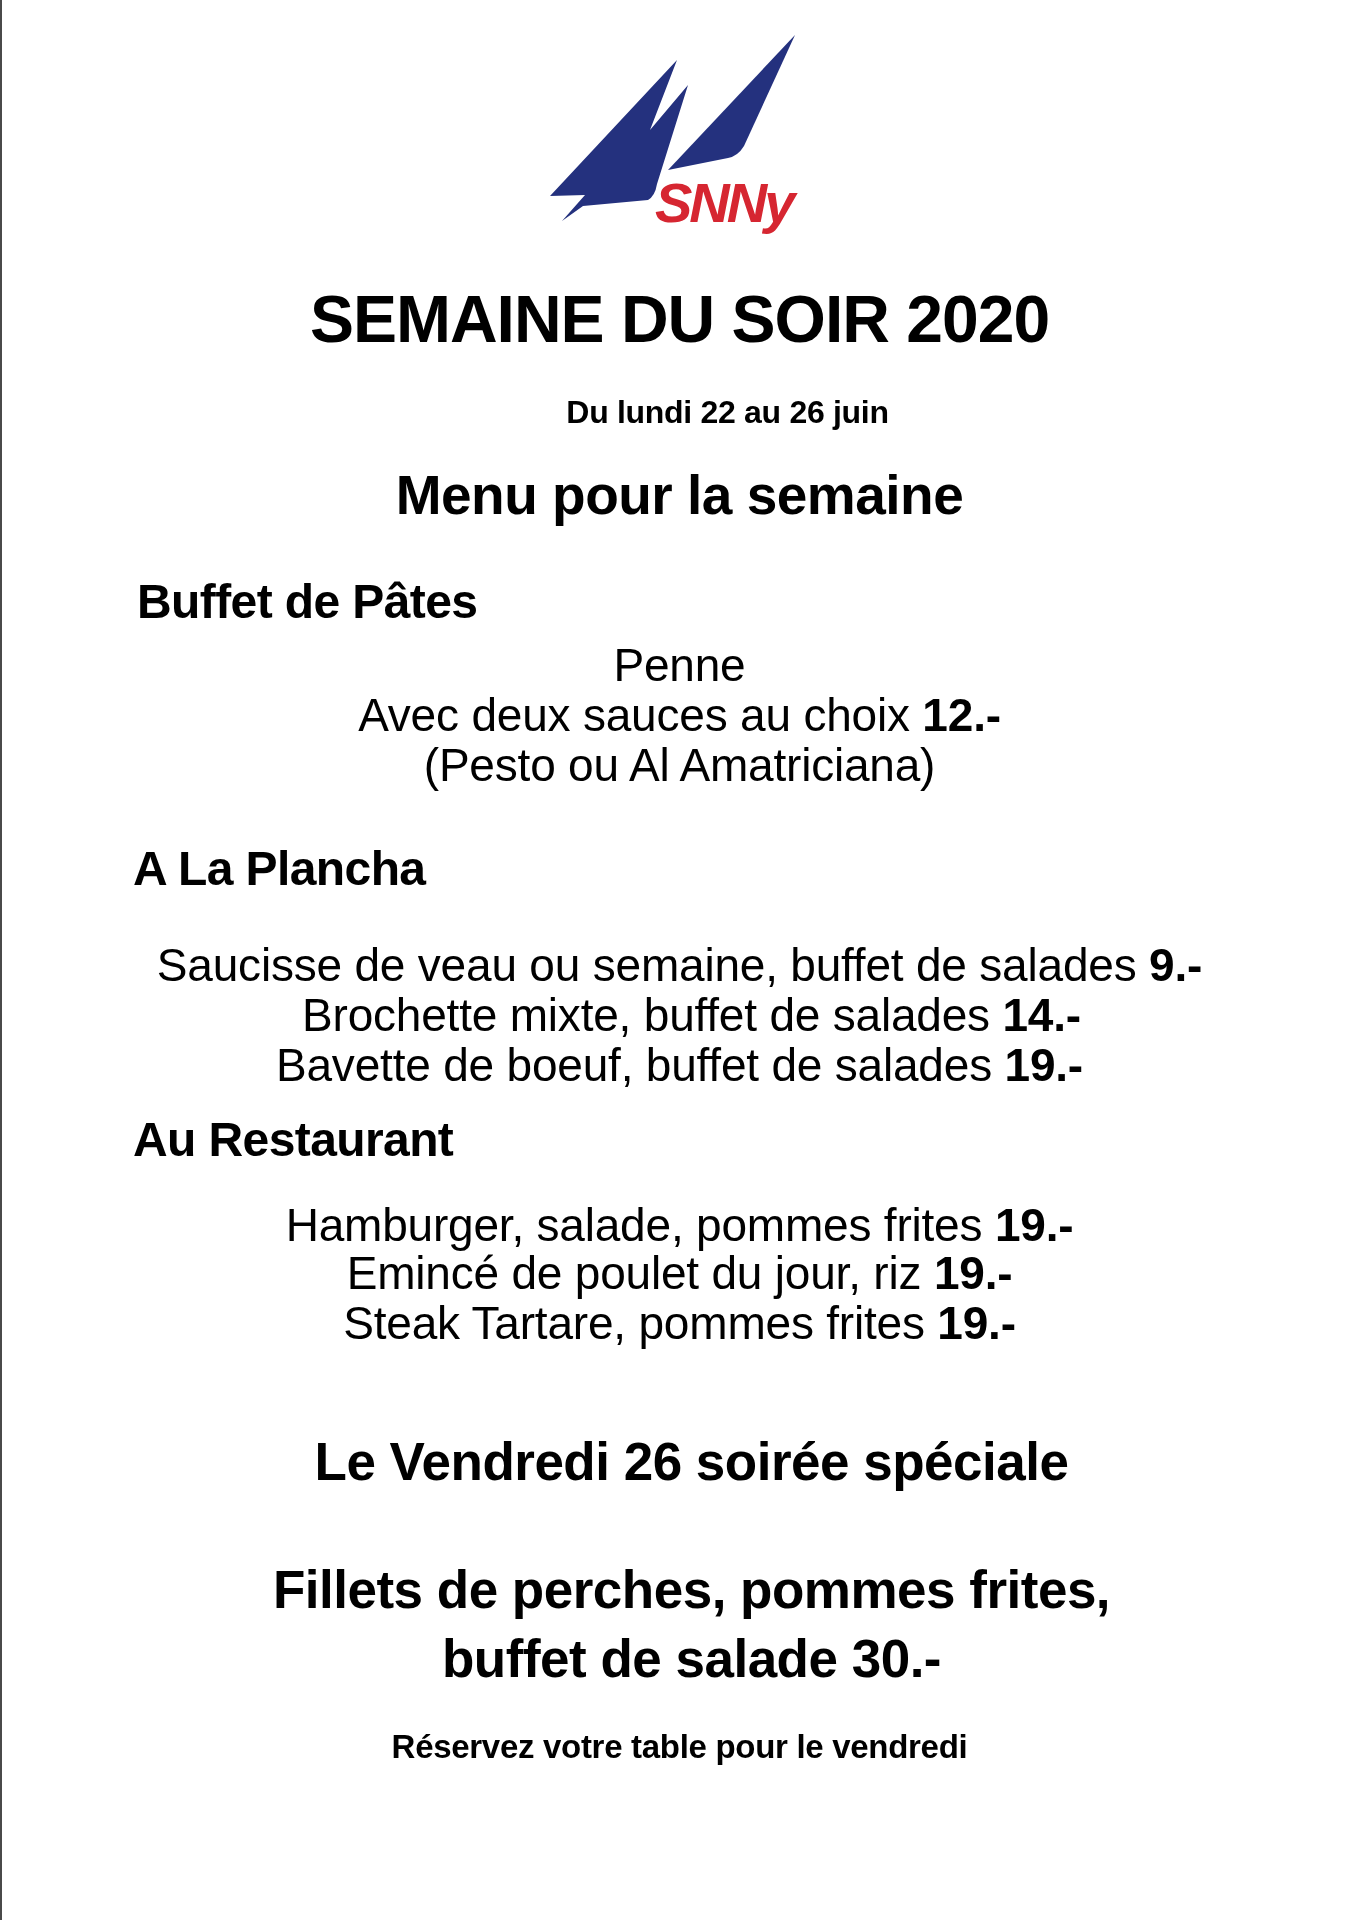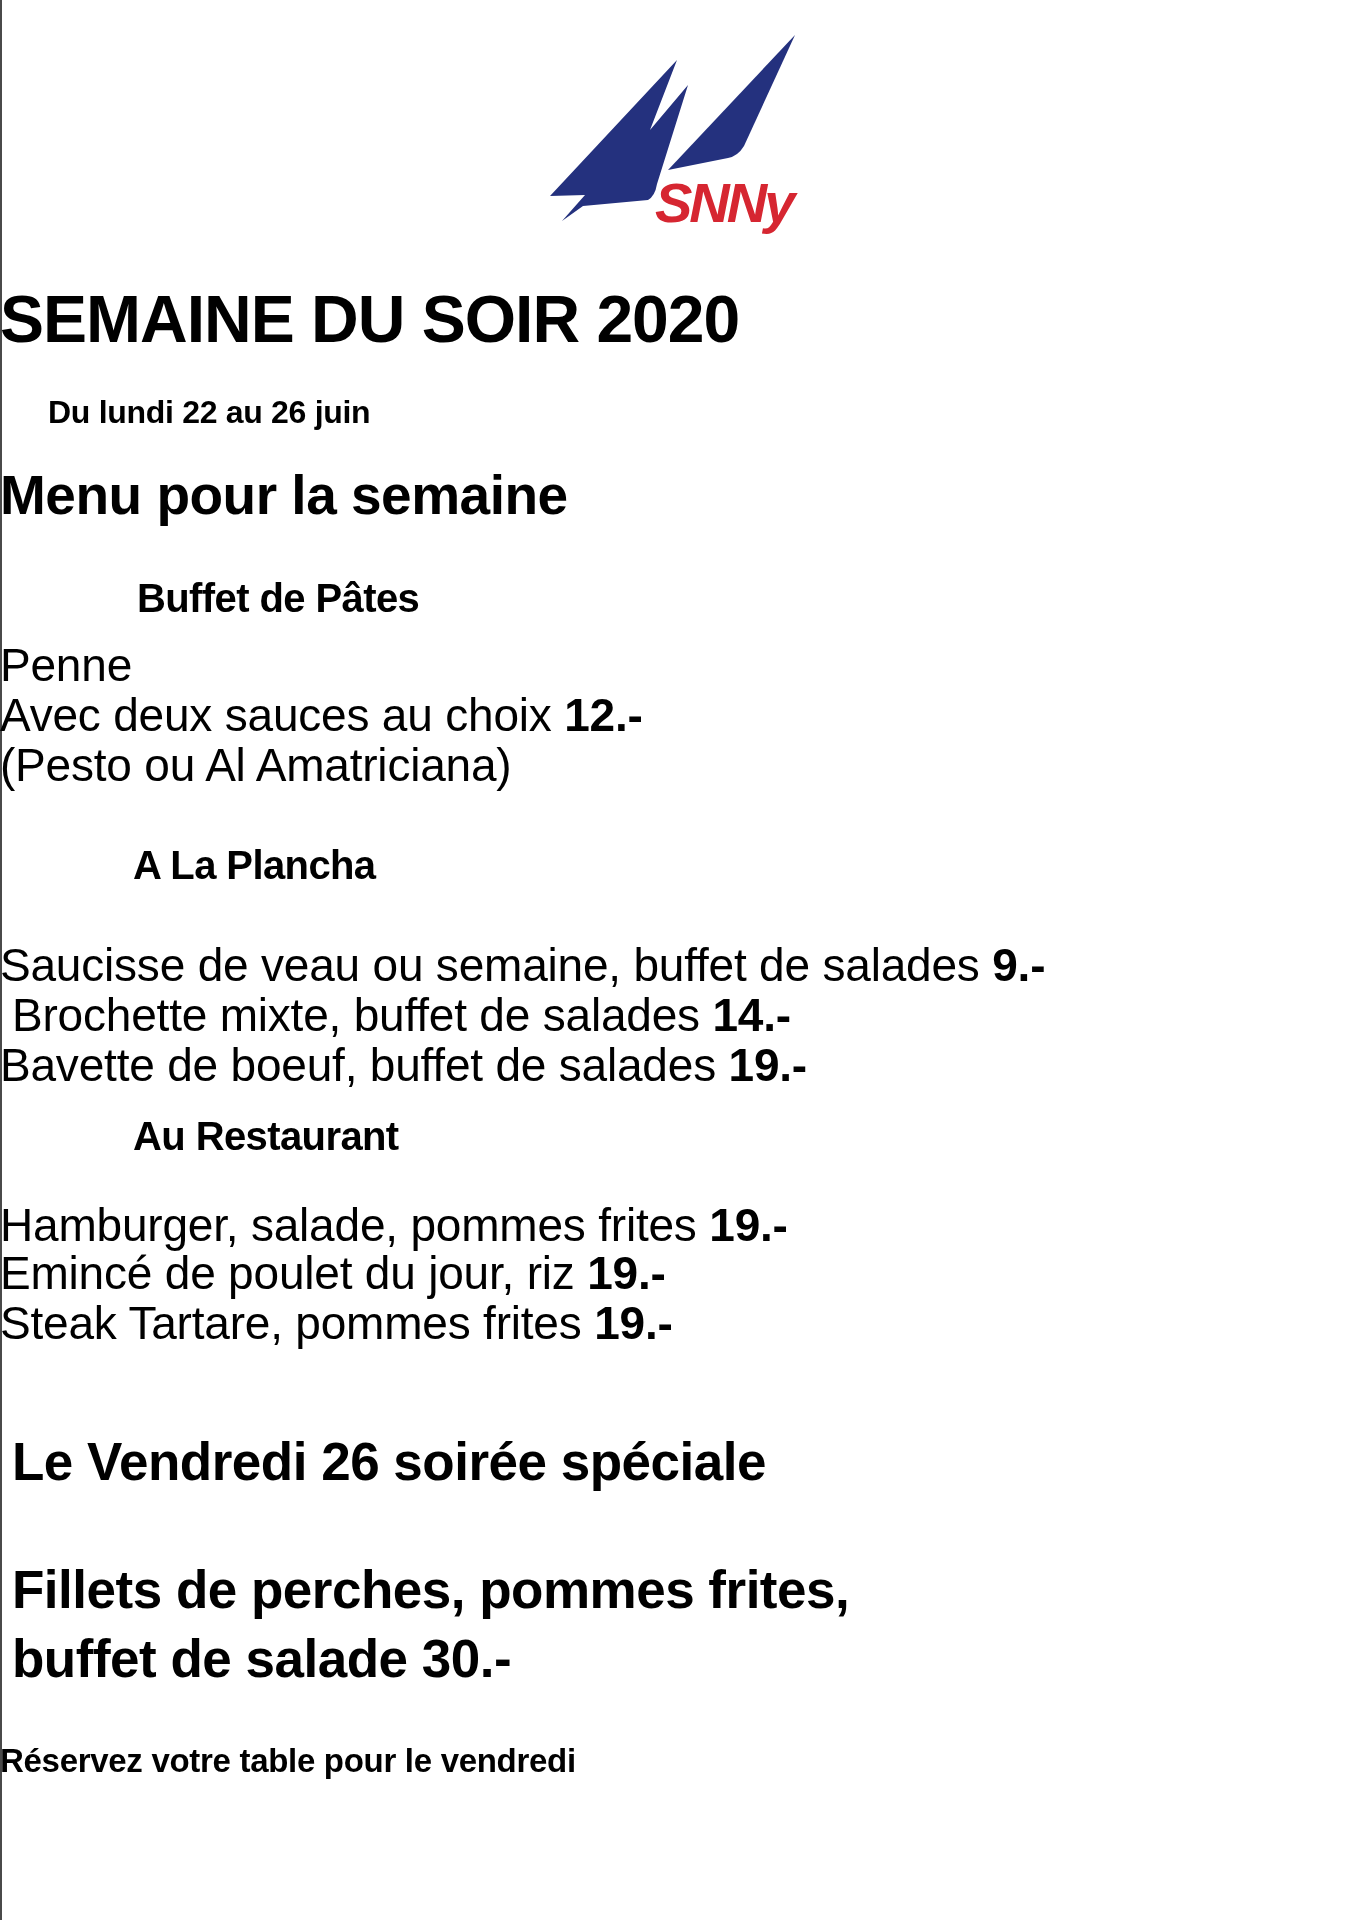--- a/index.html
+++ b/index.html
@@ -3,30 +3,30 @@
   <meta charset="utf-8">
   <style>
     html, body { margin: 0; padding: 0; }
     body {
       width: 1359px; height: 1920px; position: relative; overflow: hidden;
       background: #ffffff; color: #000000;
       font-family: "Liberation Sans", sans-serif;
     }
     .left-rule { position: absolute; left: 0; top: 0; width: 2px; height: 1920px; background: #4a4a4a; }
     .logo { position: absolute; left: 540px; top: 20px; width: 300px; height: 230px; }
-    .line { position: absolute; left: 0; width: 1359px; text-align: left; white-space: nowrap; line-height: 1; }
+    .line { position: absolute; left: 0; width: 1359px; text-align: center; white-space: nowrap; line-height: 1; }
     .left { position: absolute; white-space: nowrap; line-height: 1; }
     .title { font-size: 66px; font-weight: 700; letter-spacing: -1px; }
     .date { font-size: 32px; font-weight: 700; letter-spacing: -0.3px; }
     .h-center { font-size: 55px; font-weight: 700; letter-spacing: -0.5px; }
-    .section-h { font-size: 40px; font-weight: 700; letter-spacing: -0.6px; }
+    .section-h { font-size: 48px; font-weight: 700; letter-spacing: -0.6px; }
     .item { font-size: 46px; font-weight: 400; letter-spacing: -0.2px; }
     .item b { font-weight: 700; }
     .special { font-size: 53px; font-weight: 700; letter-spacing: -0.5px; margin-left: 12px; }
-    .note { font-size: 33px; font-weight: 700; letter-spacing: -0.3px; margin-top: 14px; }
+    .note { font-size: 33px; font-weight: 700; letter-spacing: -0.3px; }
   </style>
 </head>
 <body>
 
 <div class="left-rule"></div>
 
 <div class="logo">
   <svg width="300" height="230" viewBox="540 20 300 230" xmlns="http://www.w3.org/2000/svg">
 
     <path d="M677 60 L650 130 L688 85 L657 184 Q655 196 648 200 L583 206 L562 221 L585 195 L550 196 Z" fill="#24317E"></path>

